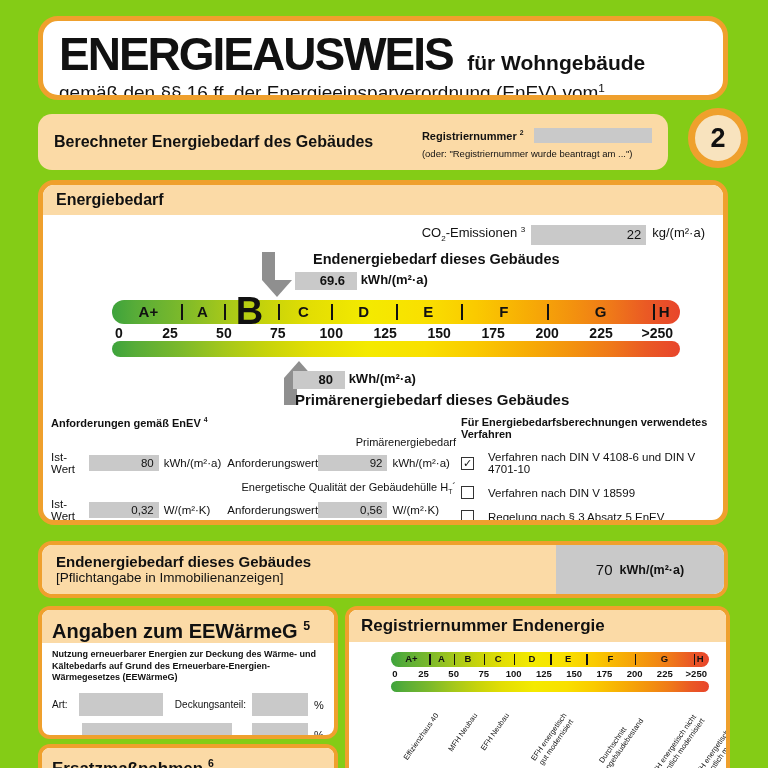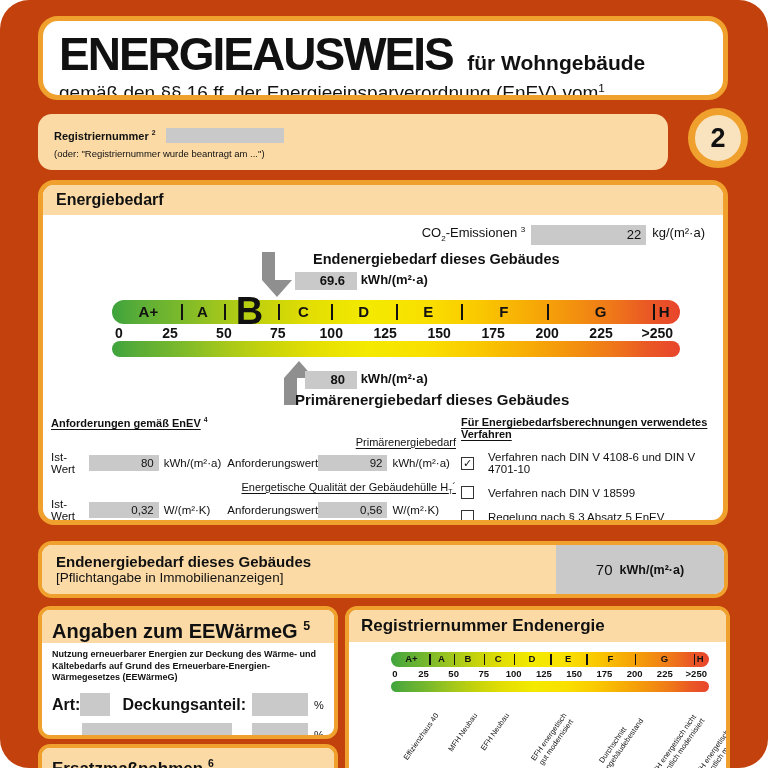--- a/index.html
+++ b/index.html
@@ -1,17 +1,17 @@
 <!DOCTYPE html>
 <html><head>
 <meta charset="utf-8">
 <style>
   html,body{margin:0;padding:0;background:#fff;}
-  #page{position:relative;width:768px;height:768px;overflow:hidden;background:#c2410c;
-        font-family:"Liberation Sans", sans-serif;color:#111;border-radius:29px;}
+  #page{position:relative;width:768px;height:768px;overflow:hidden;background:#84cc16;
+        font-family:"Liberation Sans", sans-serif;color:#111;}
   .obox{position:absolute;border:5px solid #EFA02D;border-radius:16px;background:#fff;overflow:hidden;box-sizing:border-box;}
   .peach{background:#FBDAA6;}
   .grayfield{background:#C9C9C9;display:inline-block;vertical-align:middle;}
   sup{font-size:0.62em;}
   sub{font-size:0.62em;}
 
   
   #header-box{left:38px;top:16px;width:690px;height:84px;border-radius:20px;padding:6px 16px 0 16px;}
   #title-row{white-space:nowrap;}
   #main-title{font-size:46px;font-weight:800;letter-spacing:-2px;display:inline-block;}
@@ -32,21 +32,21 @@
 
   
   #eb-box{left:38px;top:180px;width:690px;height:345px;}
   .section-head{background:#FBDAA6;height:30px;line-height:30px;padding-left:13px;font-size:16px;font-weight:bold;}
   #co2-row{position:absolute;right:18px;top:40px;font-size:13px;display:flex;gap:6px;}
   #co2-field{width:115px;height:20px;text-align:right;font-size:13px;line-height:20px;padding-right:5px;box-sizing:border-box;}
   #ee-title{position:absolute;left:270px;top:66px;font-size:14.5px;font-weight:bold;}
   #ee-valrow{position:absolute;left:252px;top:87px;font-size:13px;font-weight:bold;}
   .val-field{height:18px;text-align:right;line-height:18px;padding-right:12px;box-sizing:border-box;}
   #ee-field{width:62px;}
-  #pe-valrow{position:absolute;left:250px;top:186px;font-size:13px;font-weight:bold;margin-left:12px;}
+  #pe-valrow{position:absolute;left:250px;top:186px;font-size:13px;font-weight:bold;}
   #pe-field{width:52px;}
   #pe-title{position:absolute;left:252px;top:206px;font-size:15px;font-weight:bold;}
 
   
   .scale{position:absolute;}
   #main-scale{left:69px;top:115px;width:568px;}
   .bar{position:relative;width:100%;}
   .energy-gradient{background:linear-gradient(to right,#3DA33C 0%,#57AC38 4%,#7BB92B 12%,#A6C81A 20%,
       #C6D30B 27%,#E3DE03 35%,#F4EA00 45%,#F9E000 55%,#FACA00 64%,#F7AD05 73%,#F3920E 81%,
       #EF7819 88%,#EA5A24 94%,#E8452C 100%);}
@@ -76,21 +76,21 @@
   .arrow .headup{width:0;height:0;border-left:15px solid transparent;border-right:15px solid transparent;
                  border-bottom:17px solid #8F8F8F;margin:0 auto;}
   .arrow-inner{transform:translateX(-50%);}
   #arrow-end{top:-48px;}
   #arrow-end .shaft{height:28px;}
   #arrow-prim{top:61px;}
   #arrow-prim .shaft{height:27px;}
 
   
   #anf-col{position:absolute;left:8px;top:231px;width:405px;font-size:11px;}
-  .u{text-decoration:underline;text-underline-offset:2px;}
+  .u{text-underline-offset:2px;}
   .anf-head{font-weight:bold;font-size:11px;margin-bottom:7px;}
   .anf-sub{margin-bottom:3px;margin-top:6px;text-align:right;}
   .anf-row{display:flex;align-items:center;margin-bottom:2px;font-size:11.5px;}
   .anf-row .lbl{width:52px;}
   .anf-row .fld{width:92px;height:16px;text-align:right;line-height:16px;padding-right:5px;box-sizing:border-box;}
   .anf-row .unit{width:86px;padding-left:5px;}
   .anf-row .lbl2{width:112px;}
   #verf-col{position:absolute;left:418px;top:231px;width:265px;font-size:11.5px;}
   .verf-head{font-weight:bold;font-size:11px;margin-bottom:4px;}
   .cb-row{display:flex;align-items:center;margin-top:11px;}
@@ -105,21 +105,21 @@
   #pflicht-l2{font-size:13.5px;}
   #pflicht-right{width:168px;background:#C9C9C9;display:flex;align-items:center;justify-content:center;gap:7px;}
   #pflicht-val{font-size:15px;}
   #pflicht-unit{font-size:12.5px;font-weight:bold;}
 
   
   #eew-box{left:38px;top:606px;width:300px;height:133px;border-width:4px;border-radius:12px;}
   #eew-head{height:33px;line-height:33px;font-size:20px;padding-left:10px;background:#FBDAA6;font-weight:bold;}
   #eew-desc{font-size:9px;font-weight:bold;margin:6px 10px 9px 10px;line-height:1.3;}
   .eew-row{display:flex;align-items:center;margin:7px 10px 0 10px;}
-  .eew-lbl{font-size:16px;font-weight:bold;}
+  .eew-lbl{font-size:10px;font-weight:normal;}
   .eew-art{width:30px;}
   .f-art{width:92px;height:23px;}
   .f-mid{width:150px;height:23px;margin-left:30px;}
   .eew-deck{margin-left:12px;margin-right:6px;}
   .f-deck{width:56px;height:23px;}
   .eew-right{margin-left:auto;display:flex;align-items:center;}
   .pct{font-size:11px;margin-left:6px;width:10px;}
 
   
   #ersatz-box{left:38px;top:744px;width:300px;height:60px;border-width:4px;border-radius:12px;}
@@ -144,20 +144,21 @@
       <span id="main-title">ENERGIEAUSWEIS</span>
       <span id="title-suffix">für Wohngebäude</span>
     </div>
     <div id="law-row">
       <span>gemäß den §§ 16 ff. der Energieeinsparverordnung (EnEV) vom</span><sup>1</sup>
       <span id="law-field" class="grayfield"></span>
     </div>
   </div>
 
   <div id="band2" class="peach">
+    <div id="band2-title">Berechneter Energiebedarf des Gebäudes</div>
     <div>
       <div>
         <span id="registry-label"><span>Registriernummer</span>&nbsp;<sup>2</sup></span>
         <span id="registry-field" class="grayfield"></span>
       </div>
       <div id="registry-alt">(oder: "Registriernummer wurde beantragt am ...")</div>
     </div>
   </div>
   <div id="page-circle">
     <span>2</span>

